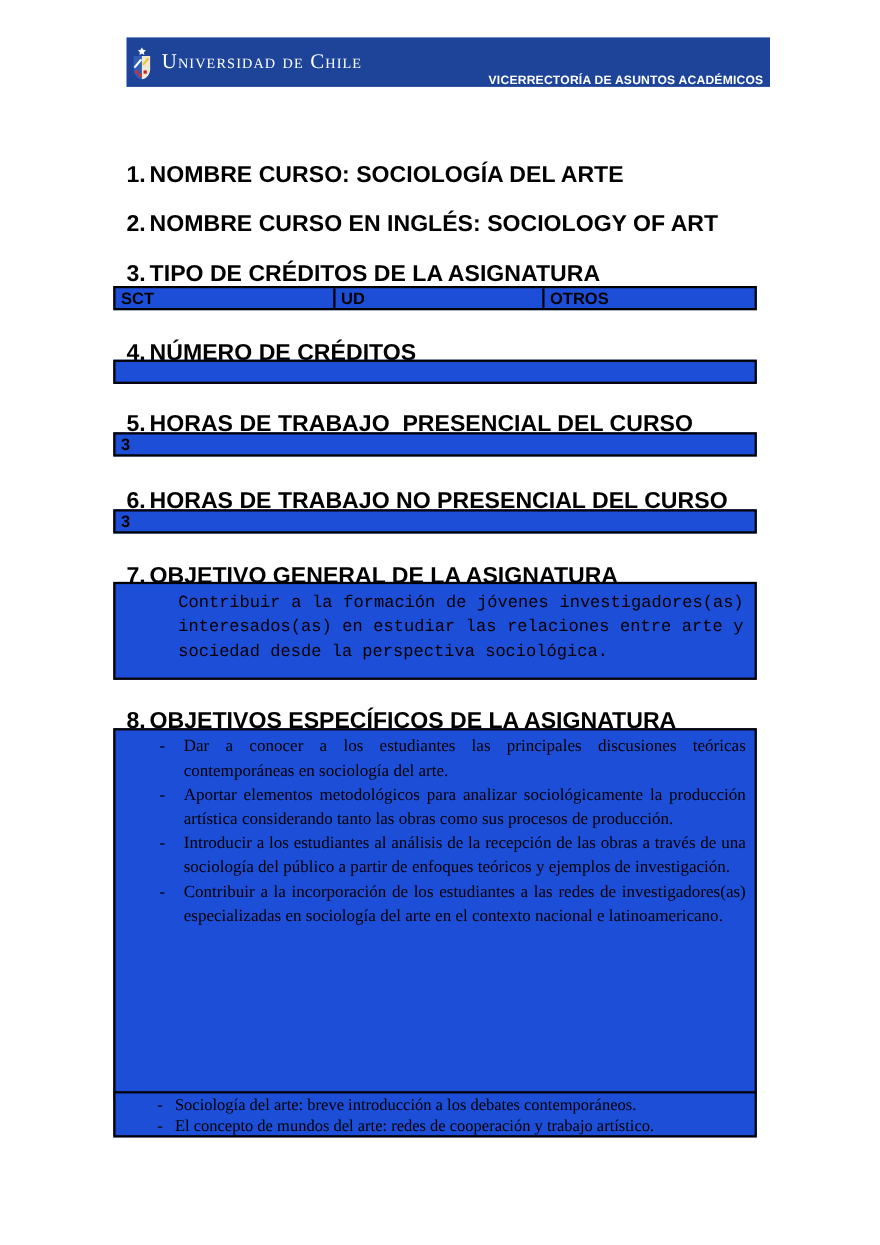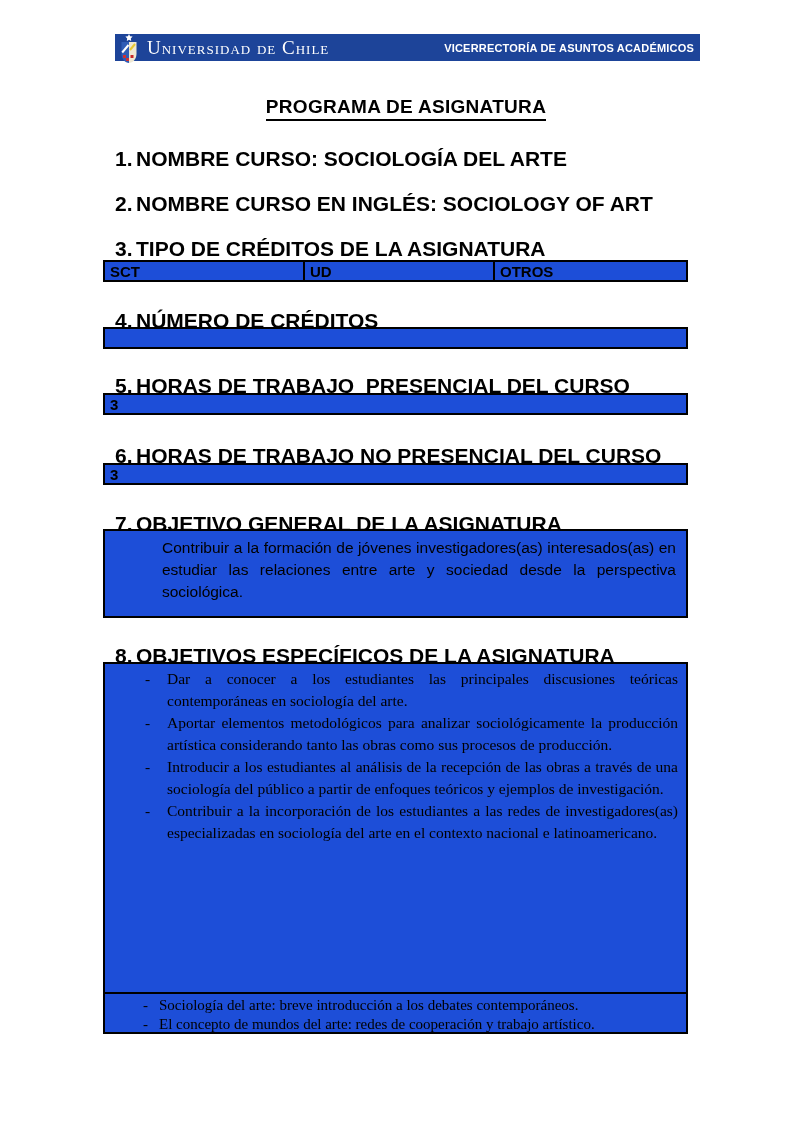--- a/index.html
+++ b/index.html
@@ -1,21 +1,21 @@
 <!DOCTYPE html>
 <html><head>
 <meta charset="utf-8">
 <style>
   html,body{margin:0;padding:0;background:#fff;}
   .page{position:relative;width:800px;height:1132px;background:#ffffff;overflow:hidden;
         font-family:"Liberation Sans",sans-serif;color:#000;}
 
   
-  .topbar{position:absolute;left:115px;top:34px;width:585px;height:27px;
-          background:#1d4499;display:flex;align-items:center;justify-content:space-between;
+  .topbar{position:absolute;left:115px;top:34px;width:585px;height:45px;
+          background:#1d4499;display:flex;align-items:flex-end;justify-content:space-between;
           box-sizing:border-box;}
   .topbar-left{display:flex;align-items:center;height:100%;}
   .crest{margin:2px 0 0 4px;display:inline-flex;}
   .uni-name{font-family:"Liberation Serif",serif;font-variant:small-caps;
             font-size:19px;color:#ffffff;letter-spacing:1px;margin-left:8px;white-space:nowrap;}
   .unit-name{font-size:11px;font-weight:bold;color:#ffffff;letter-spacing:.2px;
              padding-right:6px;white-space:nowrap;}
 
   
   .doc-title-wrap{position:absolute;left:12px;top:96px;width:788px;text-align:center;}
@@ -33,21 +33,21 @@
        box-sizing:border-box;background:#1d4ed8;overflow:hidden;}
   .credit-table{top:260px;height:22px;display:flex;}
   .cell{flex:0 0 200px;border-right:2px solid #000;font-size:15px;font-weight:bold;
         padding:1px 0 0 5px;box-sizing:border-box;}
   .cell.c2{flex:0 0 190px;}
   .cell.c3{flex:1 1 auto;border-right:none;}
   .vbox{height:22px;font-size:15px;font-weight:bold;padding:1px 0 0 5px;}
   .box4{top:327px}.box5{top:393px}.box6{top:463px}
 
   .box7{top:529px;height:89px;padding:6px 10px 0 57px;
-        font-family:Liberation Sans, sans-serif;font-size:15.5px;line-height:22px;
+        font-family:Liberation Mono, monospace;font-size:15.5px;line-height:22px;
         text-align:justify;}
   .box8{top:662px;height:338px;padding-top:4px;}
   .box9{top:992px;height:42px;padding-top:2px;}
 
   ul.dash{margin:0;padding:0 8px 0 62px;list-style:none;
           font-family:"Liberation Serif",serif;font-size:15.5px;line-height:22px;}
   ul.dash li{position:relative;text-align:justify;}
   ul.dash li::before{content:"-";position:absolute;left:-22px;}
   .box9 ul.dash{padding-left:54px;font-size:15px;line-height:19px;}
   .box9 ul.dash li{text-align:left;font-family:Liberation Serif, serif;}
@@ -70,23 +70,20 @@
           <rect x="4" y="21" width="3" height="3" fill="#d03030"></rect>
           <rect x="7" y="24" width="3" height="3" fill="#d03030"></rect>
           <rect x="11.5" y="21" width="3" height="3" fill="#c82828"></rect>
         </svg>
       </span>
       <span class="uni-name">Universidad de Chile</span>
     </div>
     <div class="unit-name">VICERRECTORÍA DE ASUNTOS ACADÉMICOS</div>
   </div>
 
-  <div class="doc-title-wrap">
-    <span class="doc-title">PROGRAMA DE ASIGNATURA</span>
-  </div>
 
   <div class="heading h1"><span class="num">1.</span><span>NOMBRE CURSO: SOCIOLOGÍA DEL ARTE</span></div>
   <div class="heading h2"><span class="num">2.</span><span>NOMBRE CURSO EN INGLÉS: SOCIOLOGY OF ART</span></div>
 
   <div class="heading h3"><span class="num">3.</span><span>TIPO DE CRÉDITOS DE LA ASIGNATURA</span></div>
   <div class="box credit-table">
     <div class="cell c1">SCT</div>
     <div class="cell c2">UD</div>
     <div class="cell c3">OTROS</div>
   </div>

